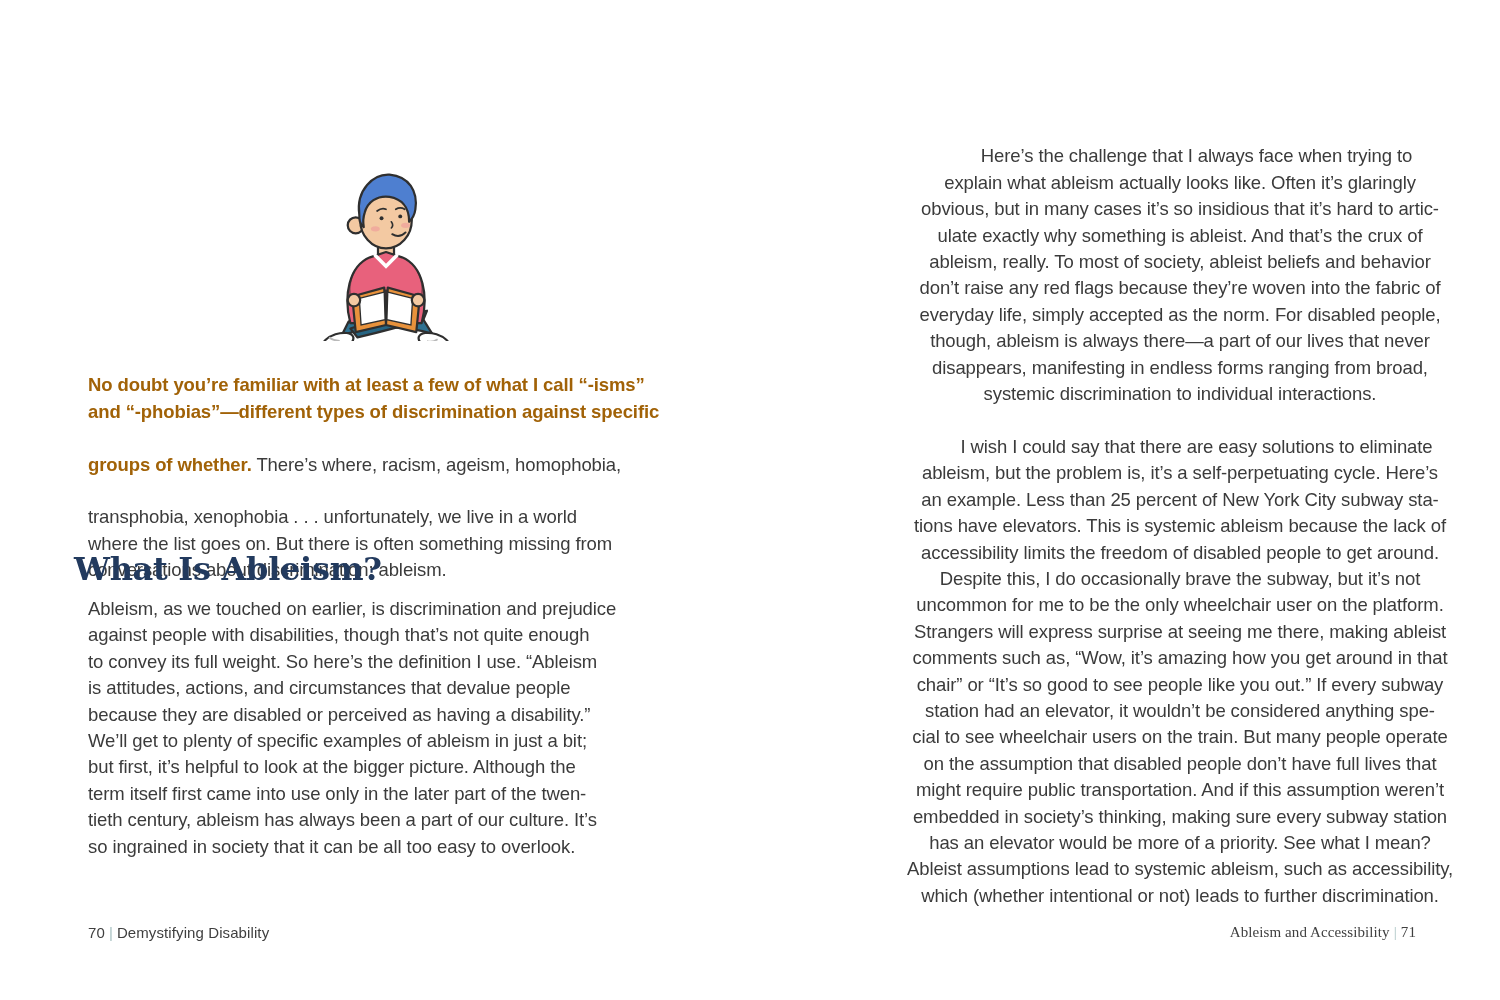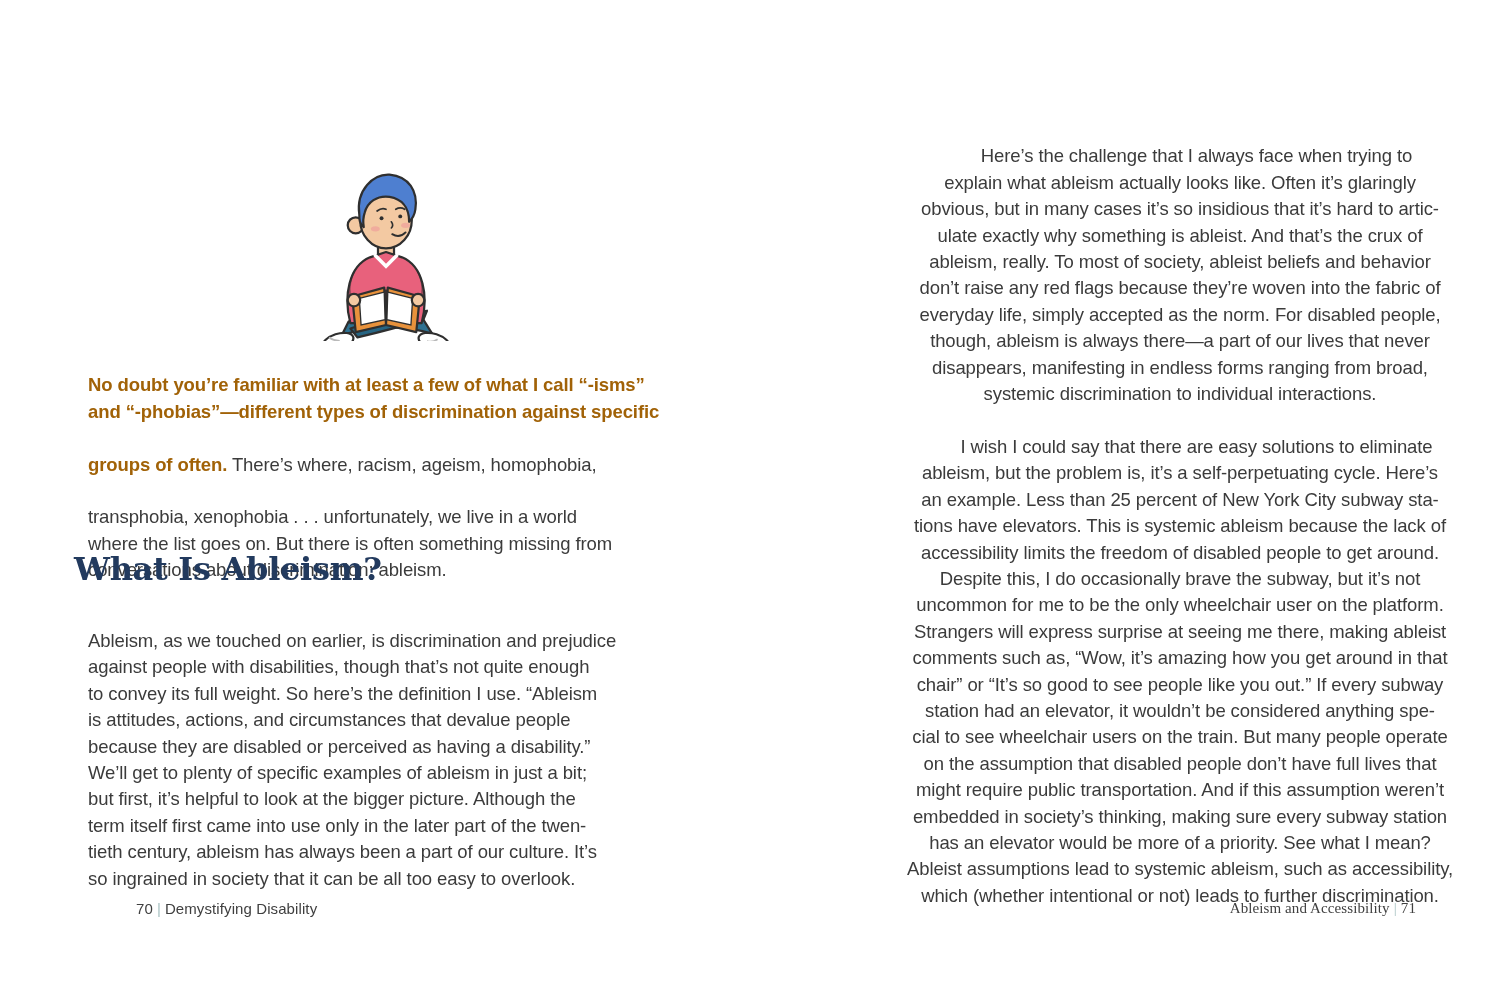--- a/index.html
+++ b/index.html
@@ -25,31 +25,30 @@
   .heading {
     position:absolute;
     left:74px; top:550px;
     font-family:"DejaVu Serif", serif;
     font-weight:700;
     font-size:32px;
     letter-spacing:-0.3px;
     color:#223a5e;
     white-space:nowrap;
   }
-  .left-body { left:88px; top:596px; width:640px;margin-top:32px; }
+  .left-body { left:88px; top:596px; width:640px; }
   .right-col { left:860px; top:117px; width:640px;text-align:center; }
   .para { white-space:pre-line; text-indent:33px; }
   .footer {
     position:absolute;
-    top:900px;
+    top:924px;
     font-size:15px;
     letter-spacing:0.1px;
     color:#3f3f3f;
     white-space:pre;
-    margin-left:48px;
   }
   .footer-left { left:88px; }
   .footer-right { right:84px; text-align:right;font-family:Liberation Serif, serif; }
   .sep { color:#a9c2c3; padding:0 4px; }
   .illustration {
     position:absolute;
     left:296px; top:163px;
     width:180px; height:178px;
   }
   .illustration svg { width:100%; height:100%; display:block; }
@@ -99,21 +98,21 @@
       <path d="M106,66 q3,4 0,7" fill="none" stroke="#2f2f2f" stroke-width="1.8" stroke-linecap="round"></path>
       <path d="M107,80 q8,5 15,-2" fill="none" stroke="#2f2f2f" stroke-width="2.2" stroke-linecap="round"></path>
       <ellipse cx="88" cy="74" rx="5" ry="3" fill="#ef9a9a" opacity="0.6"></ellipse>
       <ellipse cx="122" cy="70" rx="5" ry="3" fill="#ef9a9a" opacity="0.6"></ellipse>
     </svg>
   </div>
 
   <div class="textcol intro-block">
     <div class="intro-bold">No doubt you’re familiar with at least a few of what I call “-isms”
 and “-phobias”—different types of discrimination against specific</div>
-    <div class="mixed-line"><span class="intro-bold">groups of often.</span><span> There’s where, racism, ageism, homophobia,</span></div>
+    <div class="mixed-line"><span class="intro-bold">groups of whether.</span><span> There’s where, racism, ageism, homophobia,</span></div>
     <div>transphobia, xenophobia . . . unfortunately, we live in a world
 where the list goes on. But there is often something missing from
 conversations about discrimination: ableism.</div>
   </div>
 
   <div class="heading">What Is Ableism?</div>
 
   <div class="textcol left-body">Ableism, as we touched on earlier, is discrimination and prejudice
 against people with disabilities, though that’s not quite enough
 to convey its full weight. So here’s the definition I use. “Ableism

